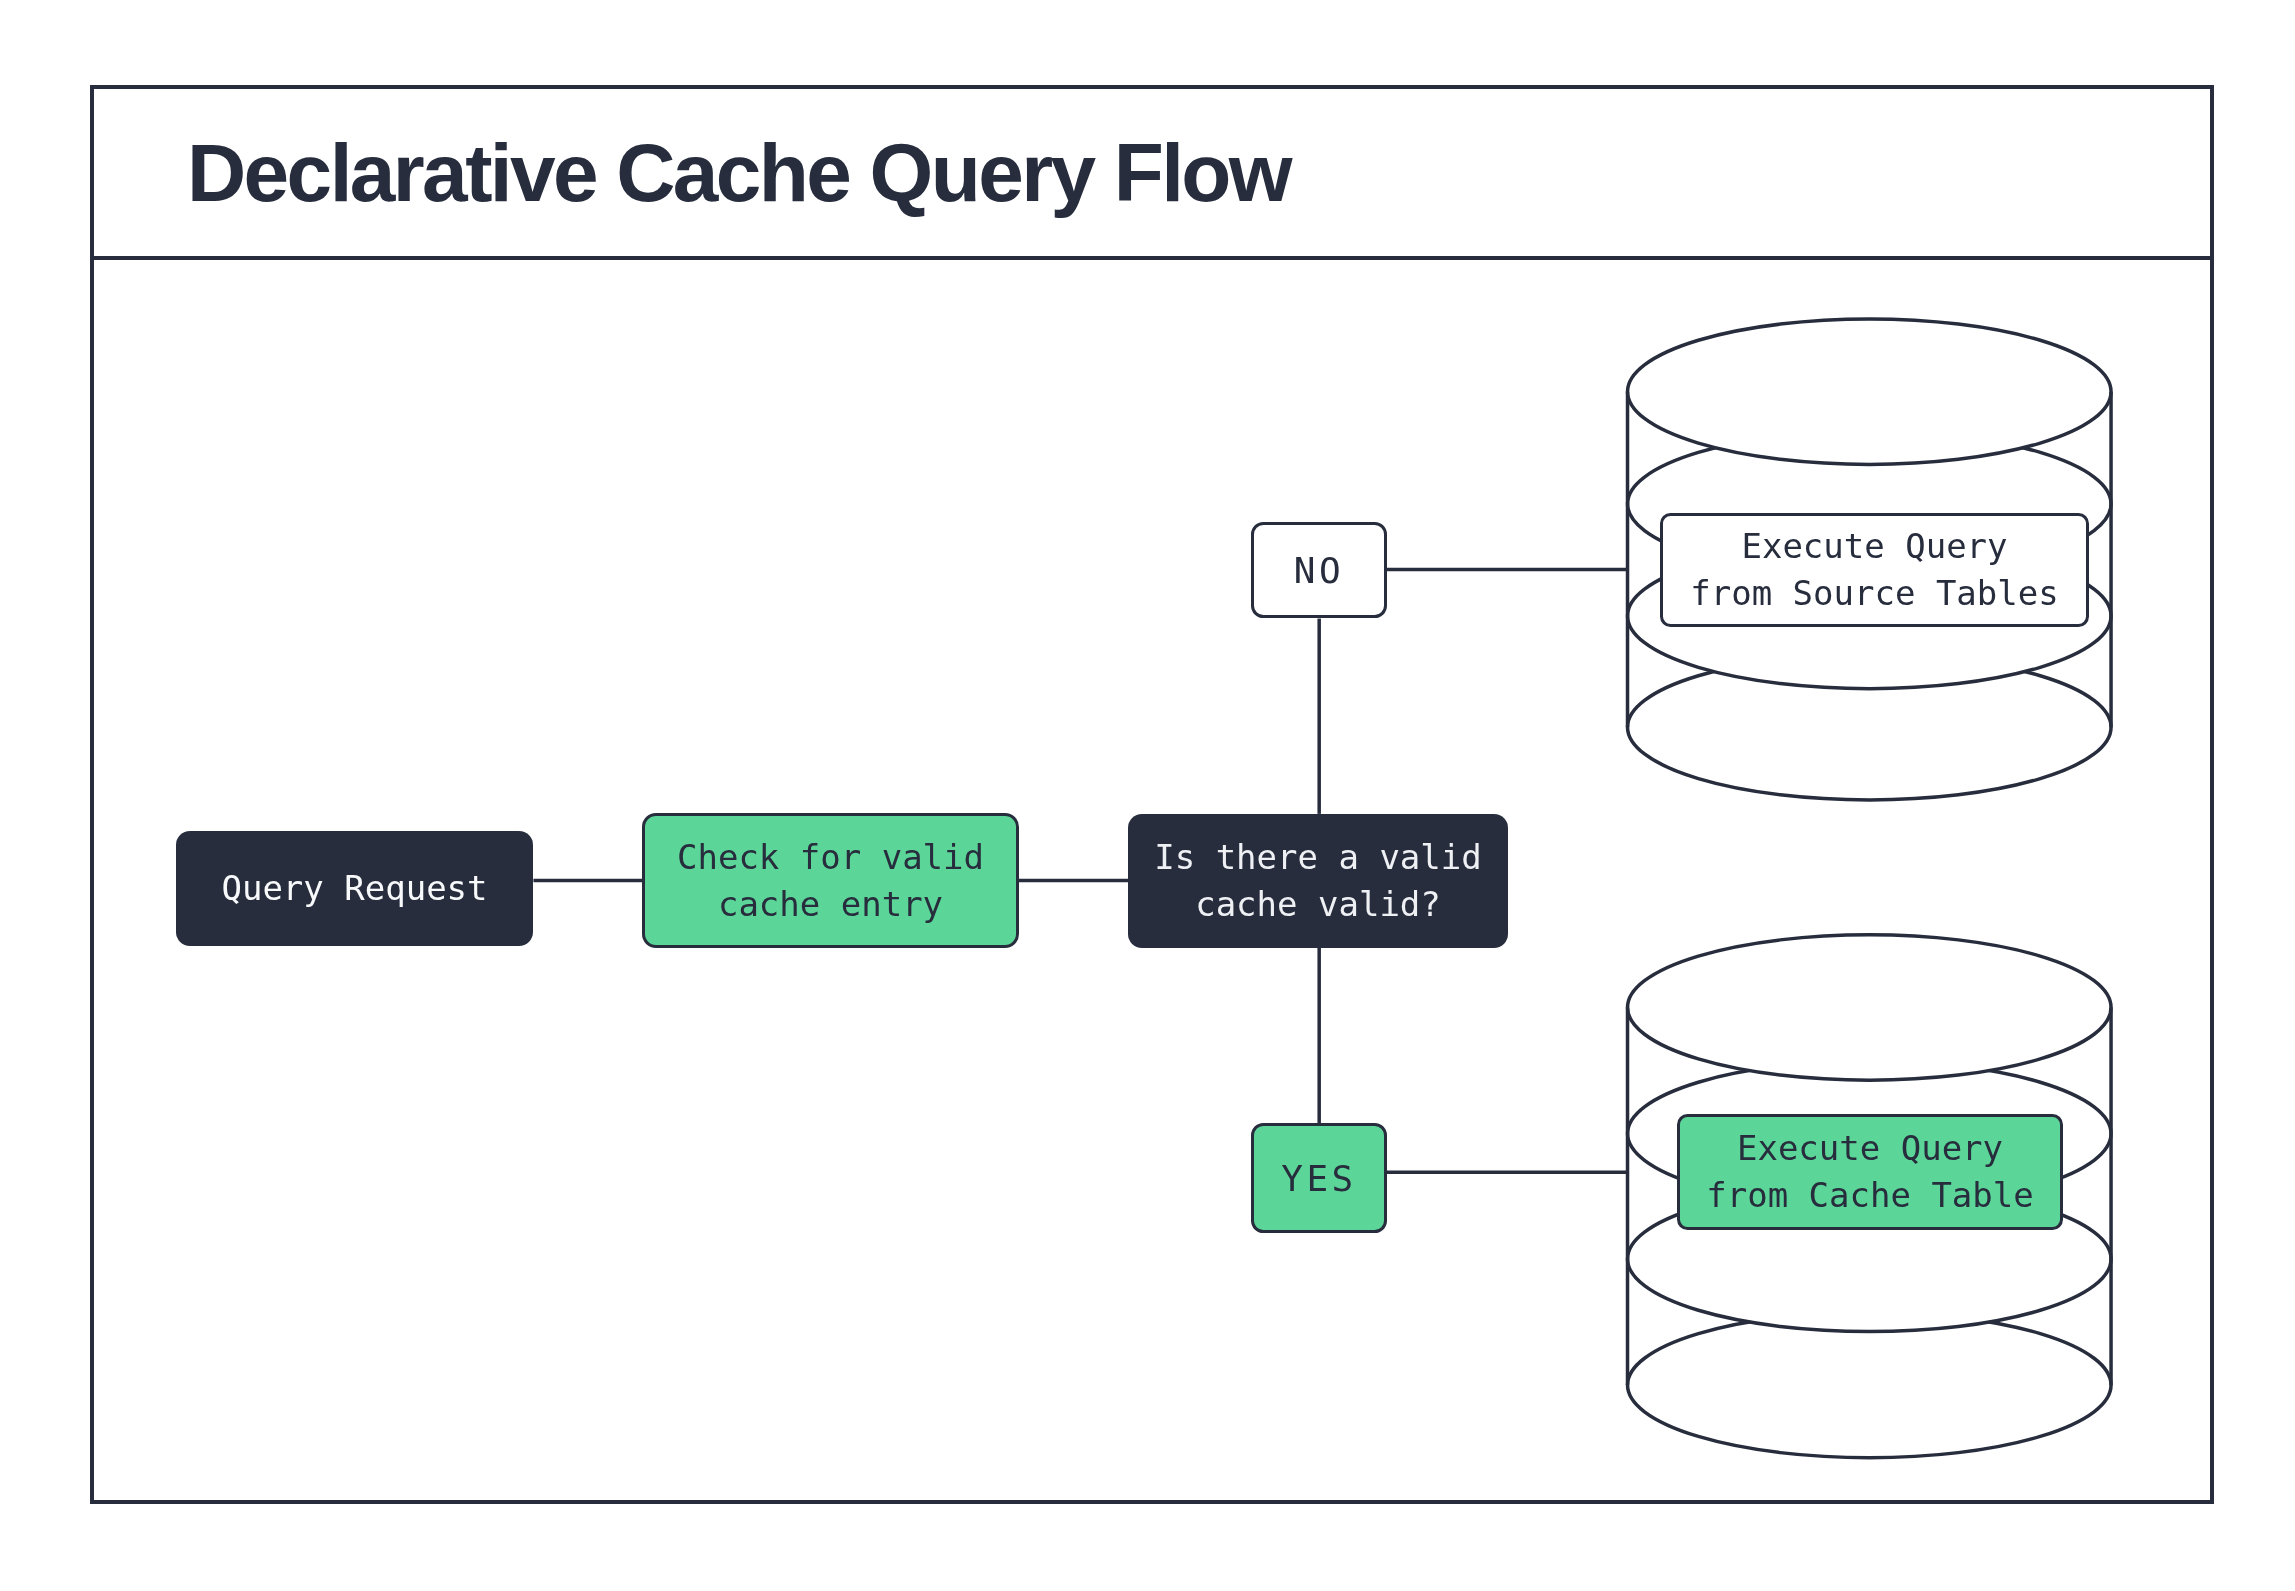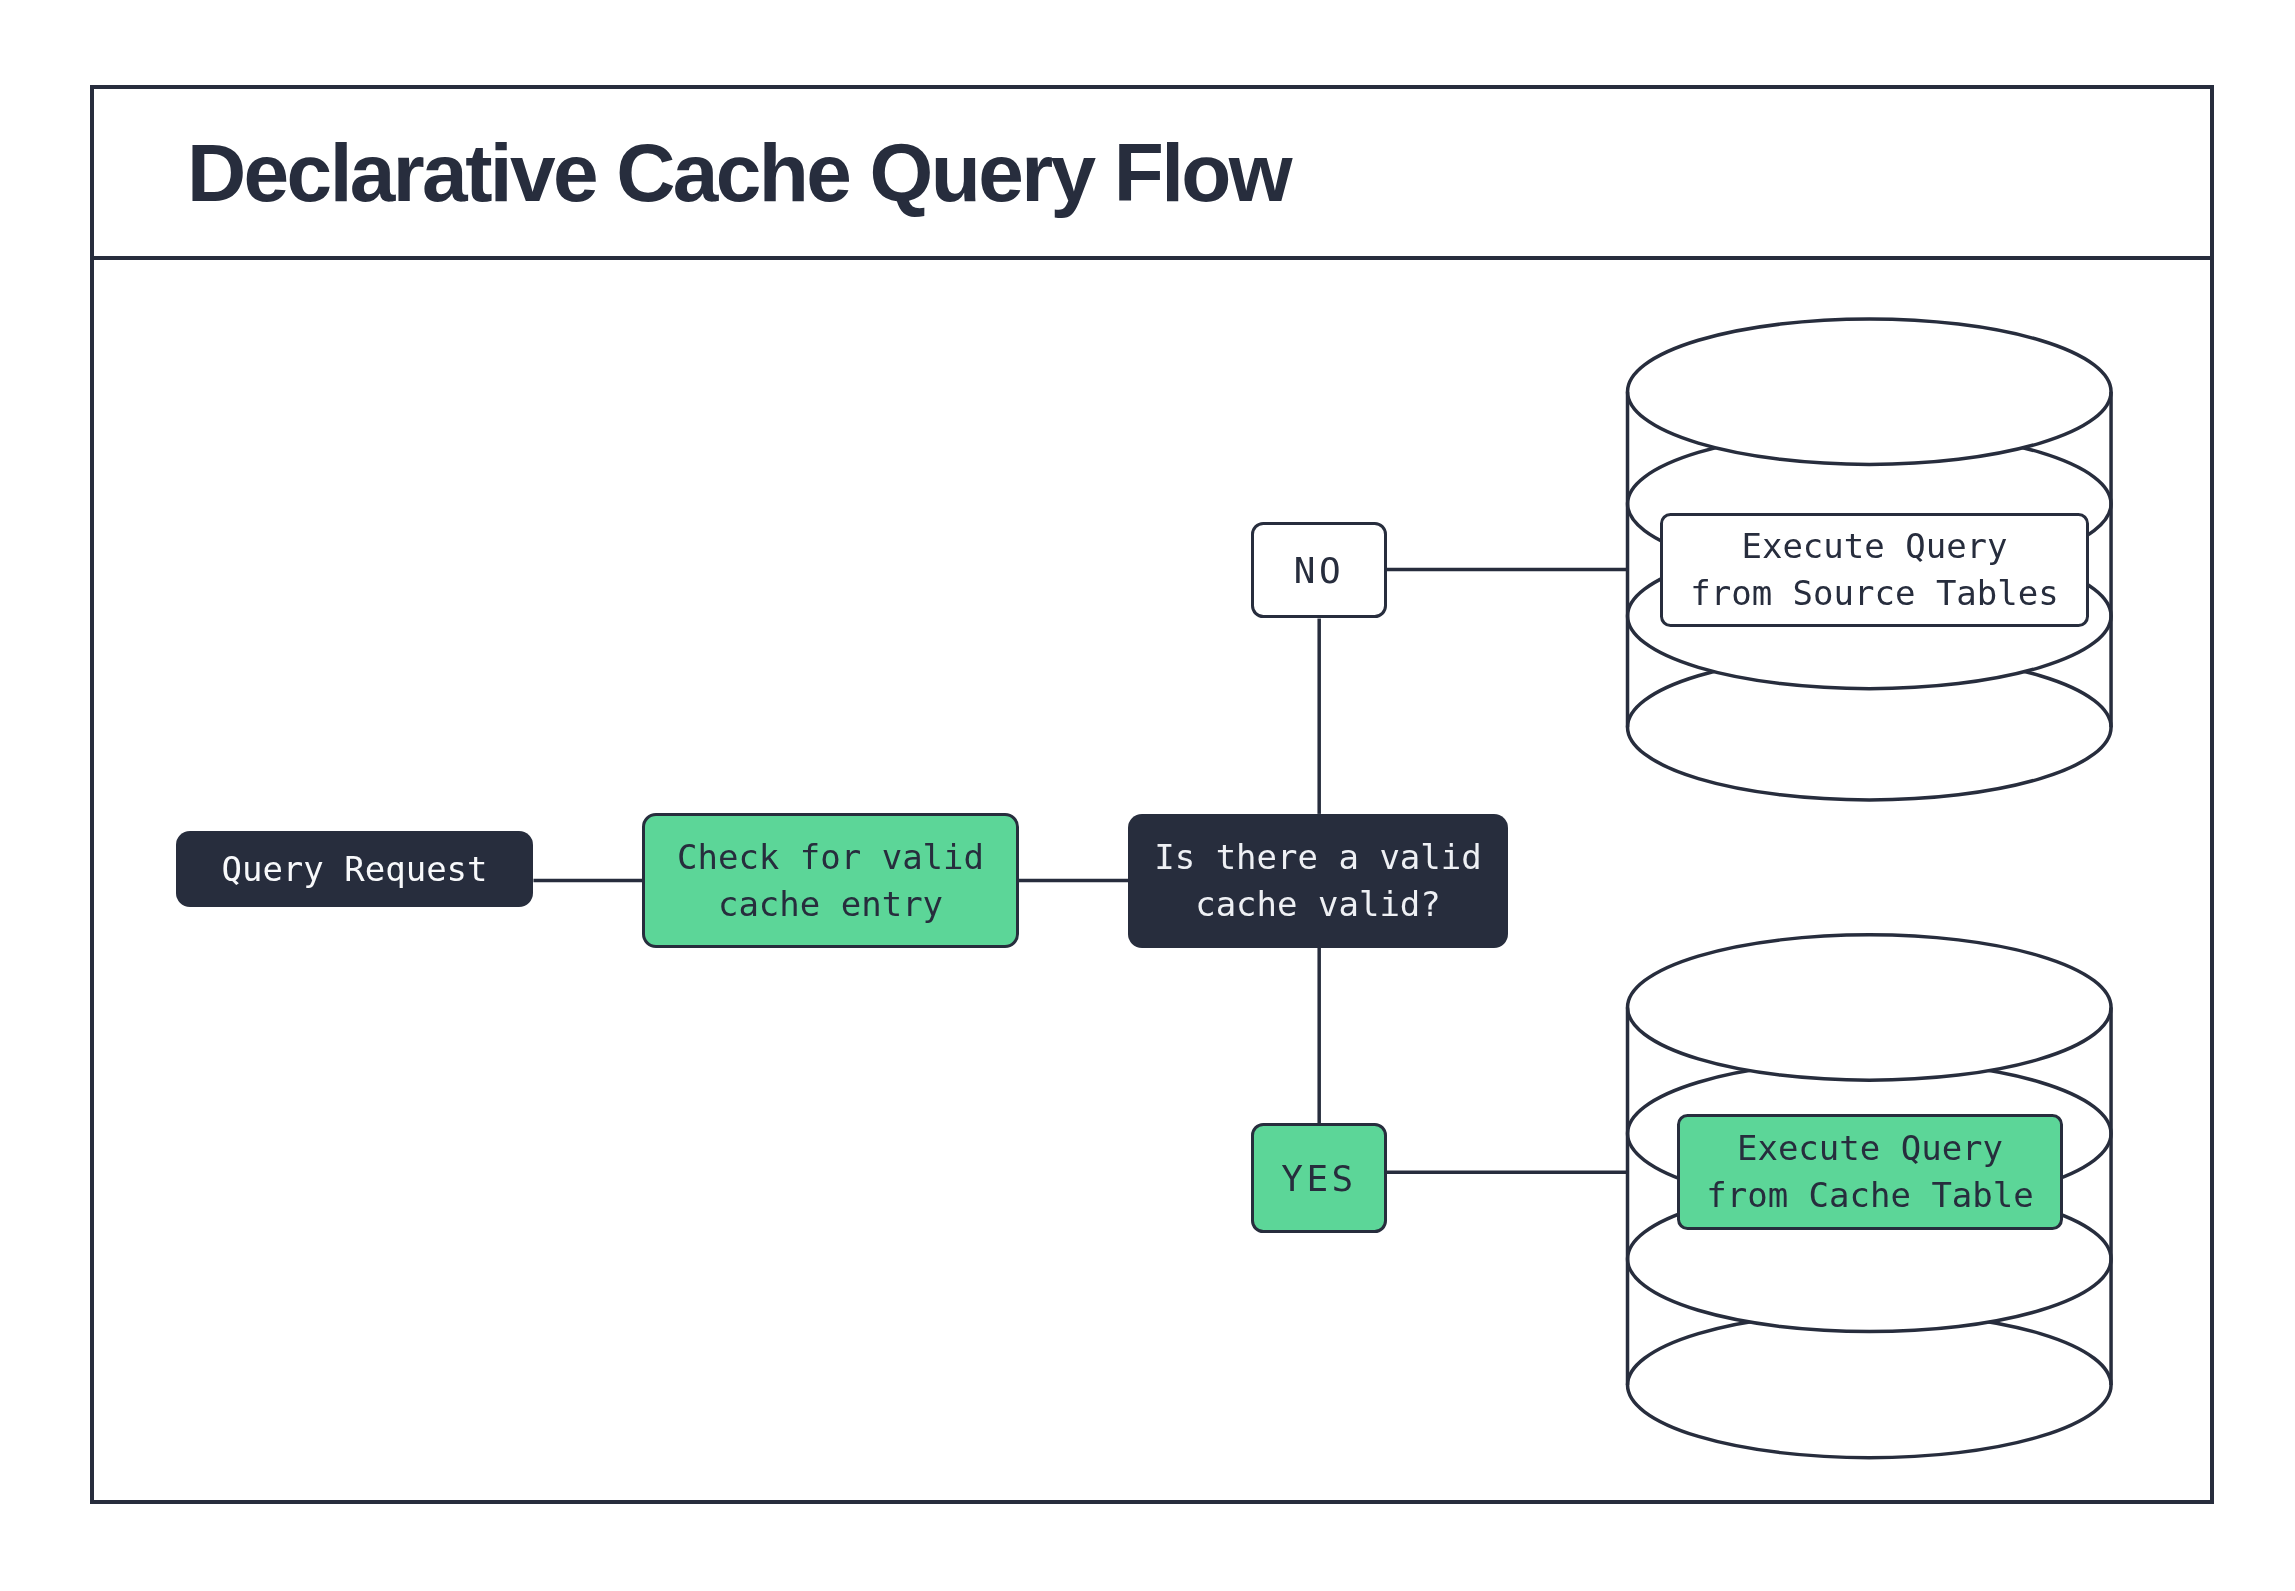--- a/index.html
+++ b/index.html
@@ -69,21 +69,21 @@
   .node-white {
     background: #ffffff;
     color: #272d3d;
     border: 3.5px solid #272d3d;
     border-radius: 12.3px;
   }
   .branch-label { font-size: 36px; letter-spacing: 3.5px; }
   .db-label { border-radius: 10.5px; }
 
   
-  .query-request { left: 176px; top: 831px; width: 357px; height: 76px; color: #f8f9fb; }
+  .query-request { left: 176px; top: 831px; width: 357px; height: 115px; color: #f8f9fb; }
   .check-cache   { left: 642px; top: 813px; width: 377px; height: 135px; }
   .decision      { left: 1128px; top: 814px; width: 380px; height: 134px; }
   .no-box        { left: 1251px; top: 522px;  width: 136px; height: 96px; }
   .yes-box       { left: 1251px; top: 1123px; width: 136px; height: 110px; border-radius: 12.3px; }
   .source-label  { left: 1660px; top: 513px;  width: 429px; height: 114px; }
   .cache-label   { left: 1677px; top: 1114px; width: 386px; height: 116px; }
 </style>
 </head>
 <body>
 

